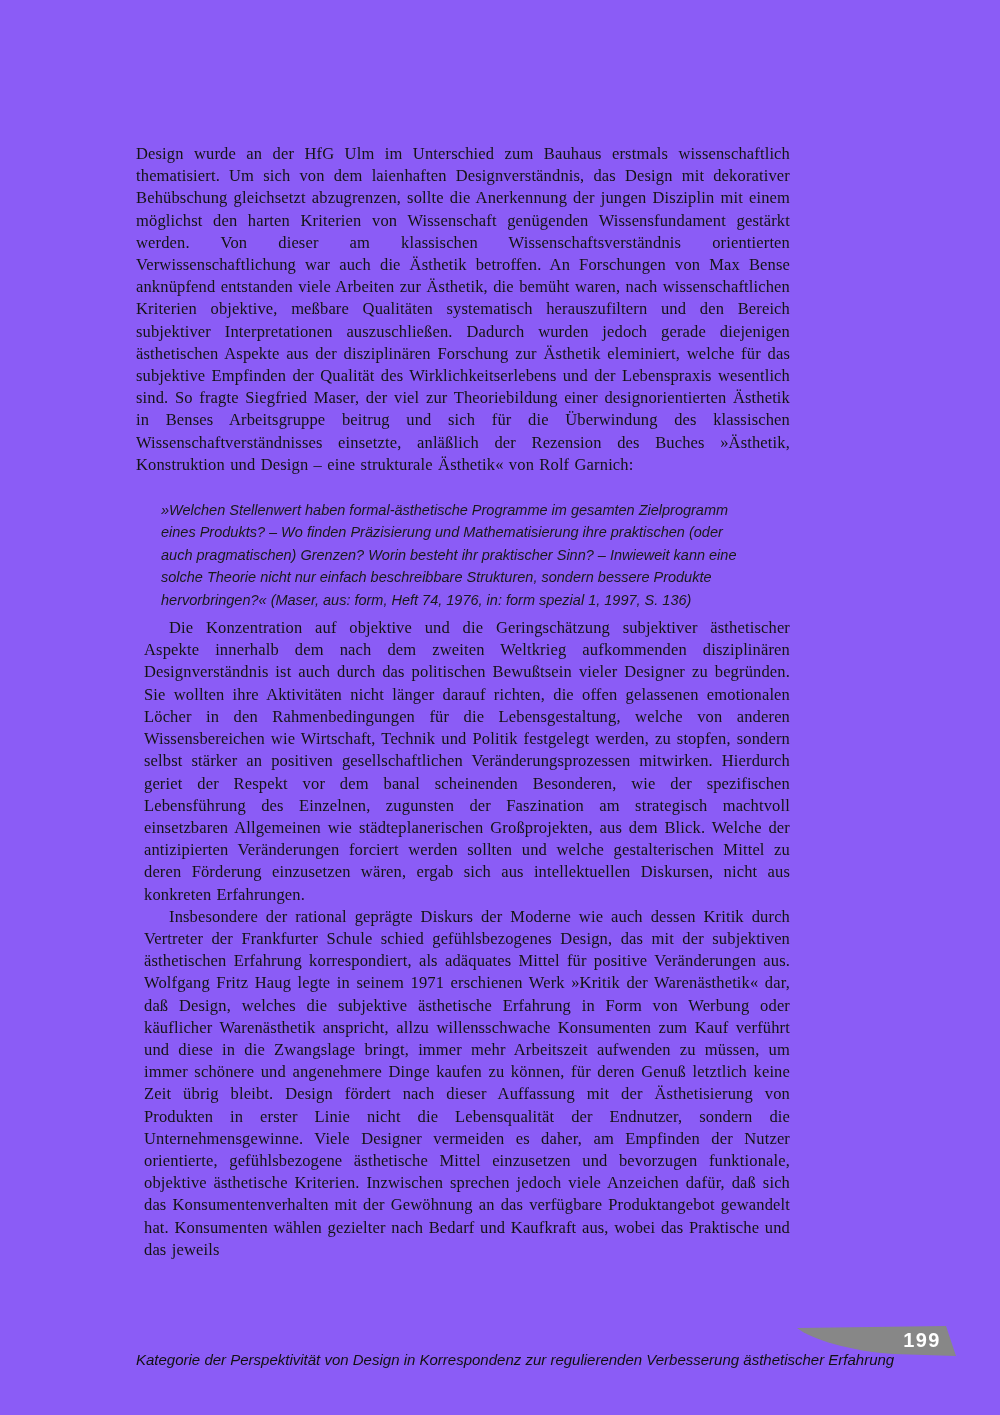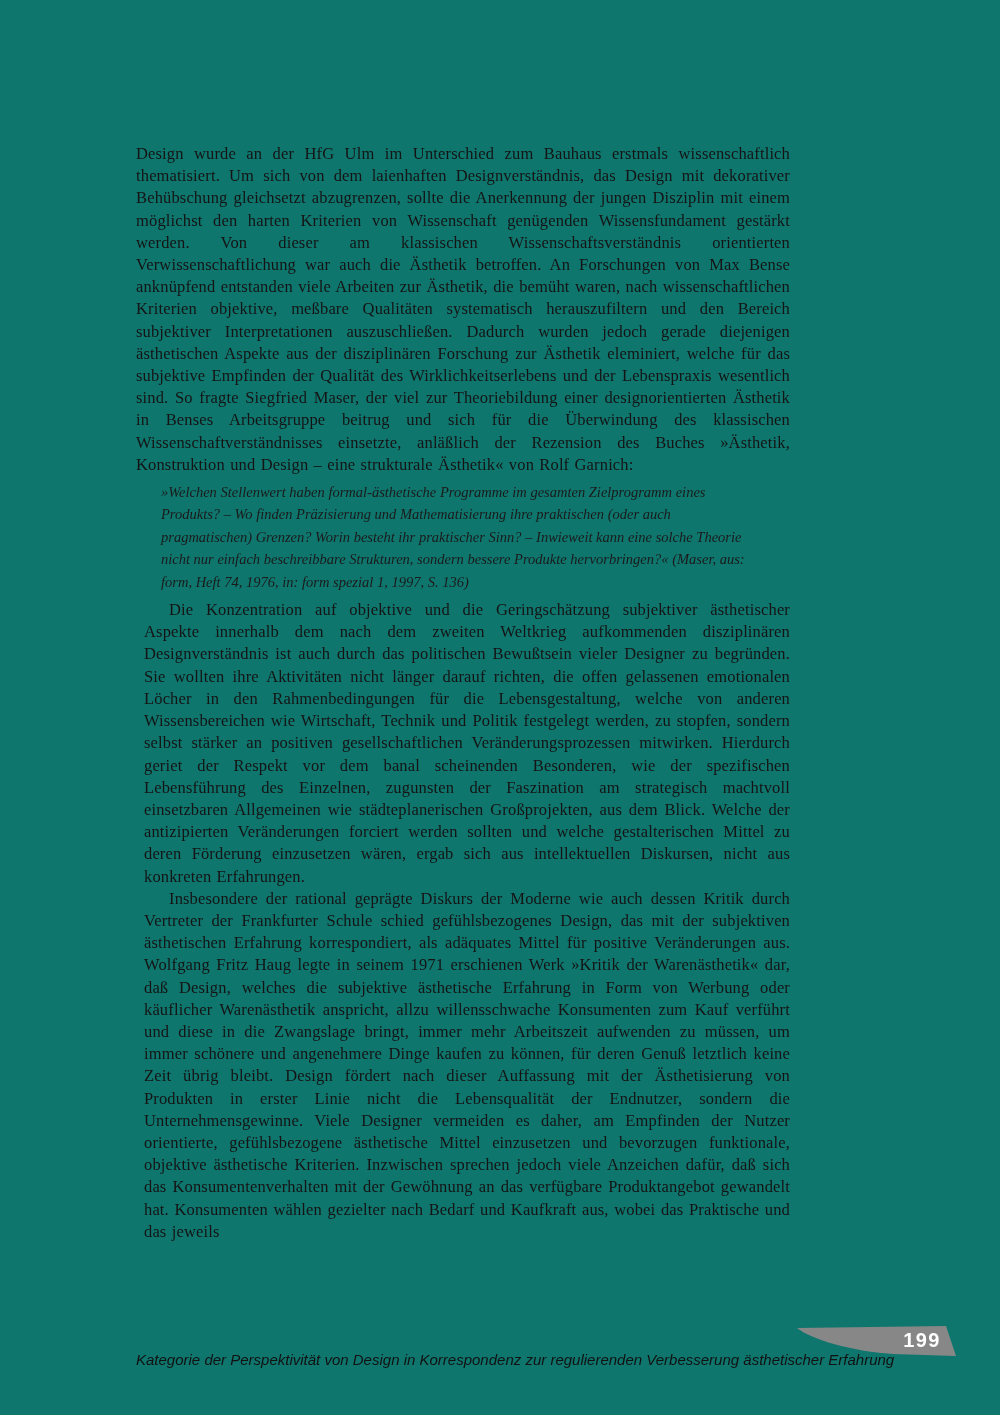--- a/index.html
+++ b/index.html
@@ -11,44 +11,44 @@
     width: 1000px;
     height: 1415px;
     position: relative;
     overflow: hidden;
     font-family: "Liberation Serif", serif;
     color: #141414;
   }
   .page {
     position: absolute;
     inset: 0;
-    background: #0f766e;
+    background: #8b5cf6;
   }
   .text-block {
     position: absolute;
     left: 136px;
     top: 143px;
     width: 654px;
   }
   .body-par {
     margin: 0;
     font-size: 16.5px;
     line-height: 22.2px;
     text-align: justify;
     letter-spacing: 0.15px;
     word-spacing: 1px;
   }
   .body-par.indented {
     text-indent: 25px;
     margin-left: 8px;
   }
   .quote-block {
-    margin: 5px 0 6px 25px;
+    margin: 23px 0 6px 25px;
     width: 592px;
-    font-family: Liberation Serif, serif;
+    font-family: Liberation Sans, sans-serif;
     font-style: italic;
     font-size: 14.5px;
     line-height: 22.4px;
     text-align: left;
     color: #1a1a1a;
   }
   .running-footer {
     position: absolute;
     left: 136px;
     top: 1333px;

